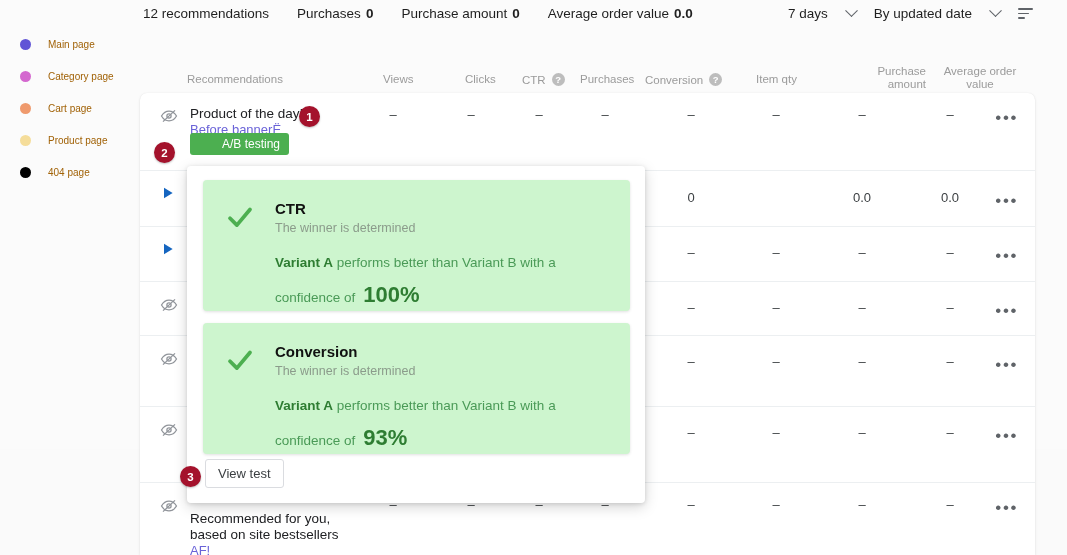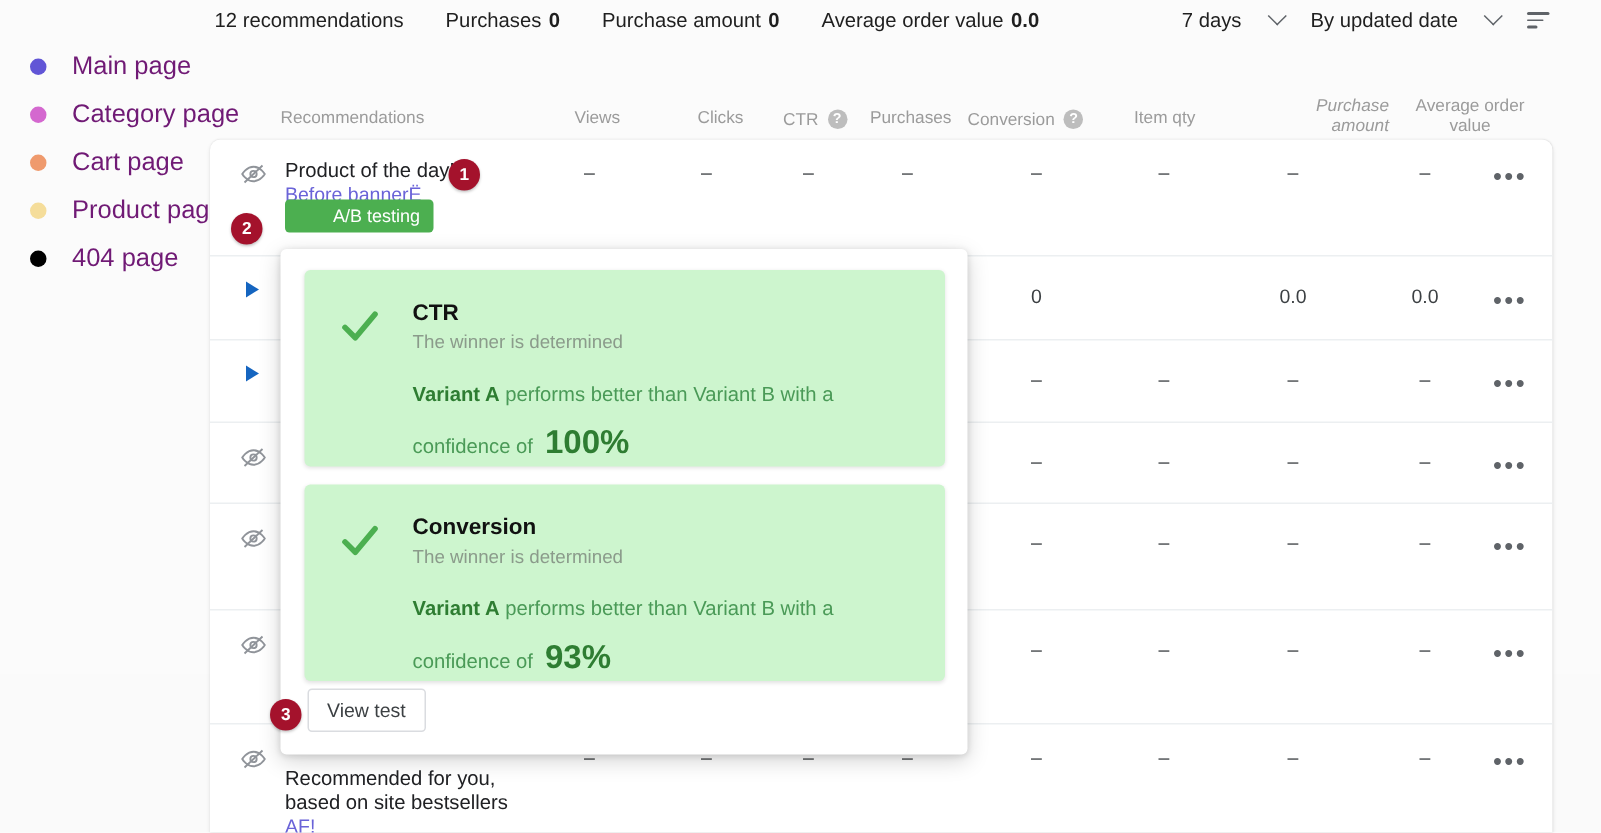--- a/index.html
+++ b/index.html
@@ -31,21 +31,21 @@
   .sorticon { display:flex; flex-direction:column; gap:3px; cursor:pointer; }
   .sorticon span { display:block; height: 1.8px; background:#5f6368; border-radius:1px; }
   .sorticon span:nth-child(1){ width: 15px; }
   .sorticon span:nth-child(2){ width: 11px; }
   .sorticon span:nth-child(3){ width: 7px; }
 
   
   .sidebar { position: absolute; left: 0; top: 28px; width: 140px; }
   .side-item { display: flex; align-items: center; height: 32px; margin-bottom: 0; padding-left: 20px; cursor: pointer; }
   .side-dot { width: 11px; height: 11px; border-radius: 50%; flex: 0 0 auto; }
-  .side-label { margin-left: 17px; font-size: 17px; color: #701a75; white-space: nowrap; }
+  .side-label { margin-left: 17px; font-size: 10px; color: #a16207; white-space: nowrap; }
 
   
   .table { position: absolute; left: 140px; top: 93px; width: 895px; background: #ffffff;
            border-radius: 7px 7px 0 0; box-shadow: 0 1px 3px rgba(0,0,0,0.10), 0 0 1px rgba(0,0,0,0.08); }
   .thead { position: absolute; left: 140px; top: 62px; width: 895px; height: 31px; }
   .th { position: absolute; font-size: 11.5px; color: #9b9b9b; white-space: pre-line; line-height: 13px; }
   .qmark { display:inline-block; width:13px; height:13px; border-radius:50%; background:#bdbdbd; color:#fff;
            font-size:9.5px; line-height:13px; text-align:center; margin-left:6px; vertical-align:1px; font-weight:bold; cursor:pointer;}
 
   .row { position: relative; border-bottom: 1px solid #eceff1; }
@@ -141,21 +141,21 @@
   </div>
 
   <div class="thead">
     <div class="th" style="left:47px; top:11px;">Recommendations</div>
     <div class="th" style="left:243px; top:11px;">Views</div>
     <div class="th" style="left:325px; top:11px;">Clicks</div>
     <div class="th" style="left:382px; top:11px;"><span>CTR</span><span class="qmark">?</span></div>
     <div class="th" style="left:440px; top:11px;">Purchases</div>
     <div class="th" style="left:505px; top:11px;"><span>Conversion</span><span class="qmark">?</span></div>
     <div class="th" style="left:616px; top:11px;">Item qty</div>
-    <div class="th" style="left:698px; top:3px; text-align:right; width:88px;font-style:italic;">Purchase
+    <div class="th" style="left:698px; top:3px; text-align:right; width:88px;">Purchase
 amount</div>
     <div class="th" style="left:792px; top:3px; text-align:center; width:96px;">Average order
 value</div>
   </div>
 
   <div class="table">
 
     <div class="row" style="height:78px;">
       <span class="ico">
         <svg viewBox="0 0 24 24" width="18" height="18" fill="none" stroke="#90949a" stroke-width="1.7">

